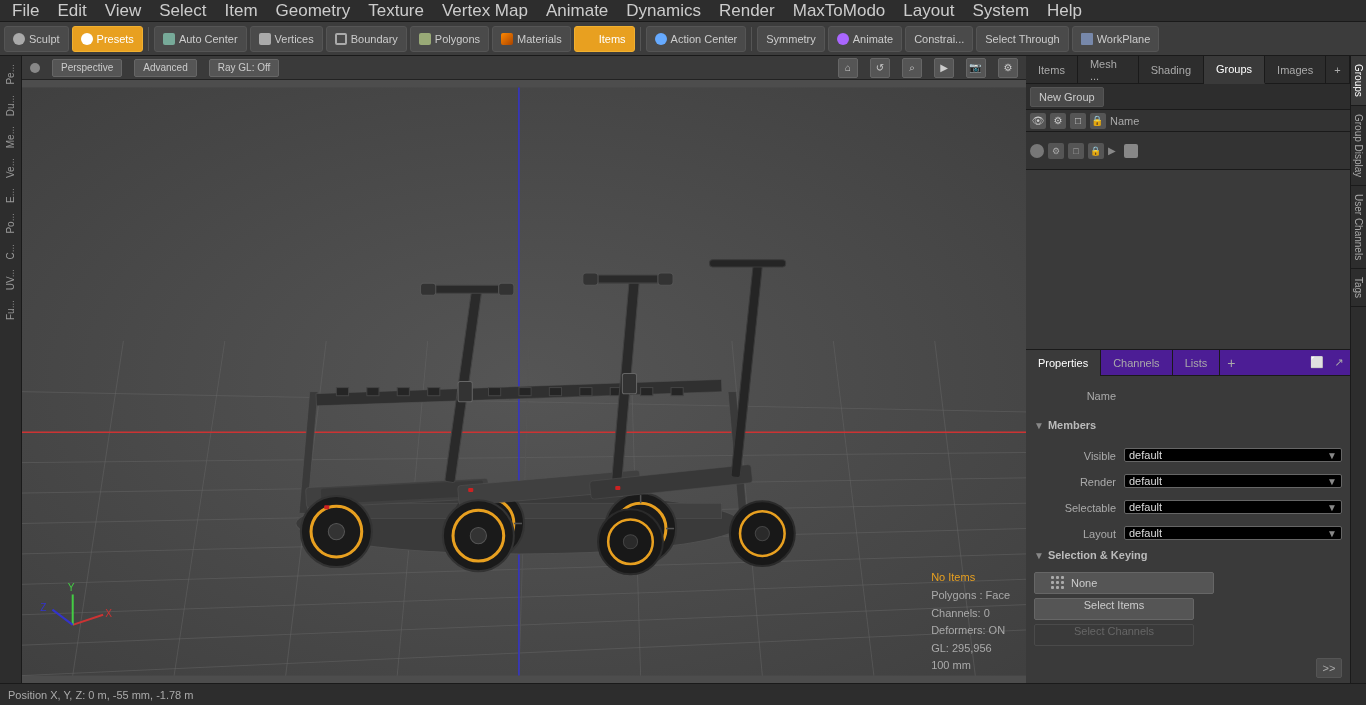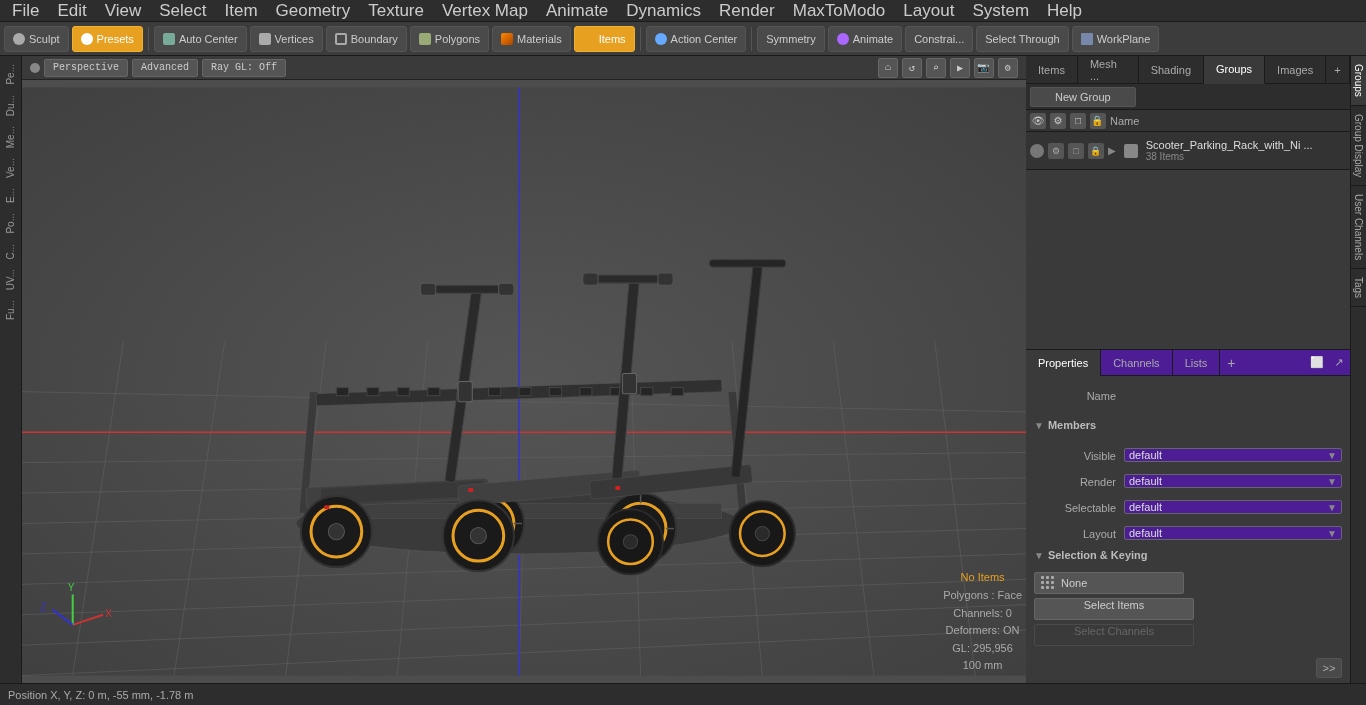--- a/index.html
+++ b/index.html
@@ -83,22 +83,21 @@
       position: relative;
       overflow: hidden;
     }
     #viewport-header {
       height: 24px;
       background: #3a3a3a;
       border-bottom: 1px solid #222;
       display: flex;
       align-items: center;
       padding: 0 8px;
-      gap: 4px;
-      font-family: Liberation Mono, monospace;
+      gap: 12px;
     }
     .viewport-btn {
       height: 18px;
       padding: 0 8px;
       background: #555;
       border: 1px solid #666;
       border-radius: 2px;
       color: #ccc;
       font-size: 10px;
       cursor: pointer;
@@ -115,22 +114,22 @@
     
     #scene-svg {
       width: 100%;
       height: 100%;
     }
 
     
     #viewport-info {
       position: absolute;
       bottom: 8px;
-      right: 4px;
-      text-align: center;
+      right: 16px;
+      text-align: left;
       font-size: 11px;
       color: #aaa;
       line-height: 1.6;
     }
     #viewport-info .no-items { color: #e8a020; }
     .vp-ctrl-btn {
       width: 20px;
       height: 20px;
       background: #555;
       border: 1px solid #666;
@@ -183,21 +182,21 @@
     #groups-toolbar {
       height: 26px;
       background: #2d2d2d;
       display: flex;
       align-items: center;
       padding: 0 4px;
       border-bottom: 1px solid #1a1a1a;
     }
     .groups-btn {
       height: 20px;
-      padding: 0 24px;
+      padding: 0 8px;
       background: #4a4a4a;
       border: 1px solid #555;
       border-radius: 2px;
       color: #ccc;
       font-size: 11px;
       cursor: pointer;
     }
     #groups-col-header {
       height: 22px;
       background: #333;
@@ -330,21 +329,21 @@
       border: 1px solid #666;
       border-radius: 2px;
       color: #ddd;
       font-size: 11px;
       padding: 0 4px;
       outline: none;
     }
     .prop-select {
       flex: 1;
       height: 14px;
-      background: #4c1d95;
+      background: #000000;
       border: 1px solid #666;
       border-radius: 2px;
       color: #ddd;
       font-size: 11px;
       padding: 0 4px;
       outline: none;
       display: flex;
       align-items: center;
       justify-content: space-between;
       cursor: pointer;
@@ -362,27 +361,27 @@
     .section-title { font-size: 11px; color: #bbb; font-weight: bold; }
 
     
     .sel-key-area {
       padding: 4px 0;
     }
     .sel-key-none-btn {
       display: flex;
       align-items: center;
       gap: 6px;
-      padding: 3px 6px;
+      padding: 3px 16px;
       background: #555;
       border: 1px solid #666;
       border-radius: 2px;
       cursor: pointer;
       margin-bottom: 4px;
-      width: 150px;
+      width: 180px;
     }
     .sel-key-grid-icon {
       width: 14px;
       height: 14px;
       display: grid;
       grid-template-columns: repeat(3, 1fr);
       gap: 1px;
     }
     .grid-dot {
       width: 3px;
@@ -745,24 +744,20 @@
           <div class="col-name">Name</div>
         </div>
 
         <div id="group-item-row">
           <div class="col-icon" style="width:14px;height:14px;background:#777;border-radius:50%;"></div>
           <div class="col-icon" style="font-size:9px;color:#aaa;">⚙</div>
           <div class="col-icon" style="font-size:9px;color:#aaa;">□</div>
           <div class="col-icon" style="font-size:9px;color:#aaa;">🔒</div>
           <div class="row-expand">▶</div>
           <div style="width:14px;height:14px;background:#888;border-radius:2px;margin:0 4px;flex-shrink:0;"></div>
-          <div style="flex:1;overflow:hidden;">
-            <div class="row-item-name">Scooter_Parking_Rack_with_Ni ...</div>
-            <div class="row-sub-info">38 Items</div>
-          </div>
         </div>
 
         <div id="groups-list-area"></div>
       </div>
 
       <div id="right-panel-bottom">
 
         <div id="properties-tabs">
           <div class="prop-tab active">Properties</div>
           <div class="prop-tab">Channels</div>

